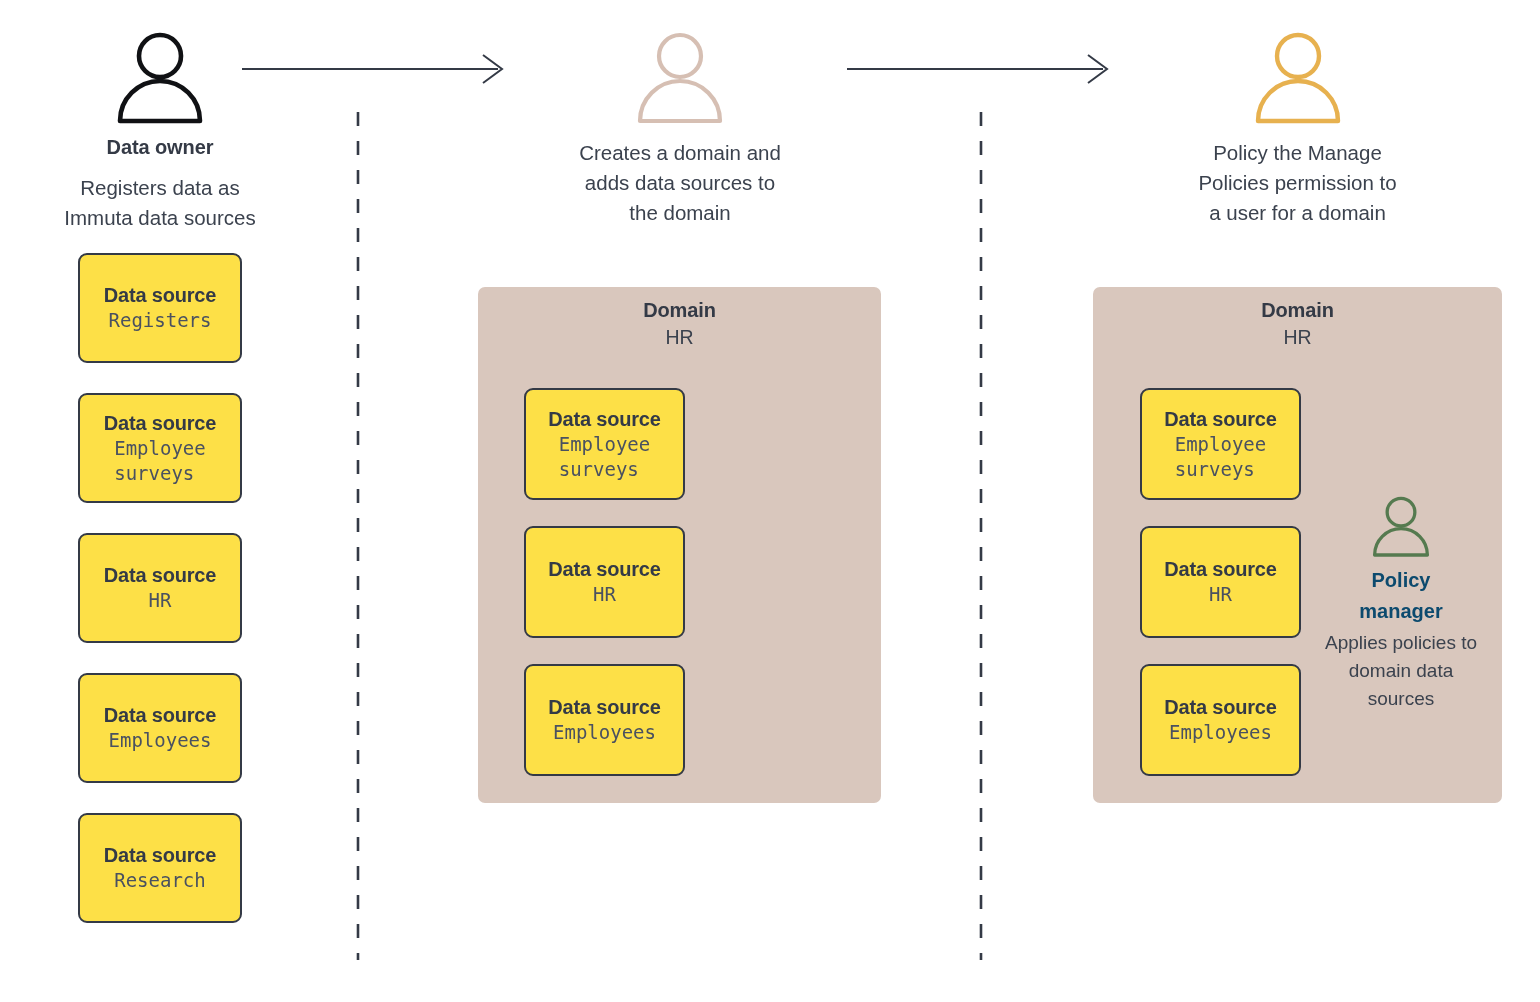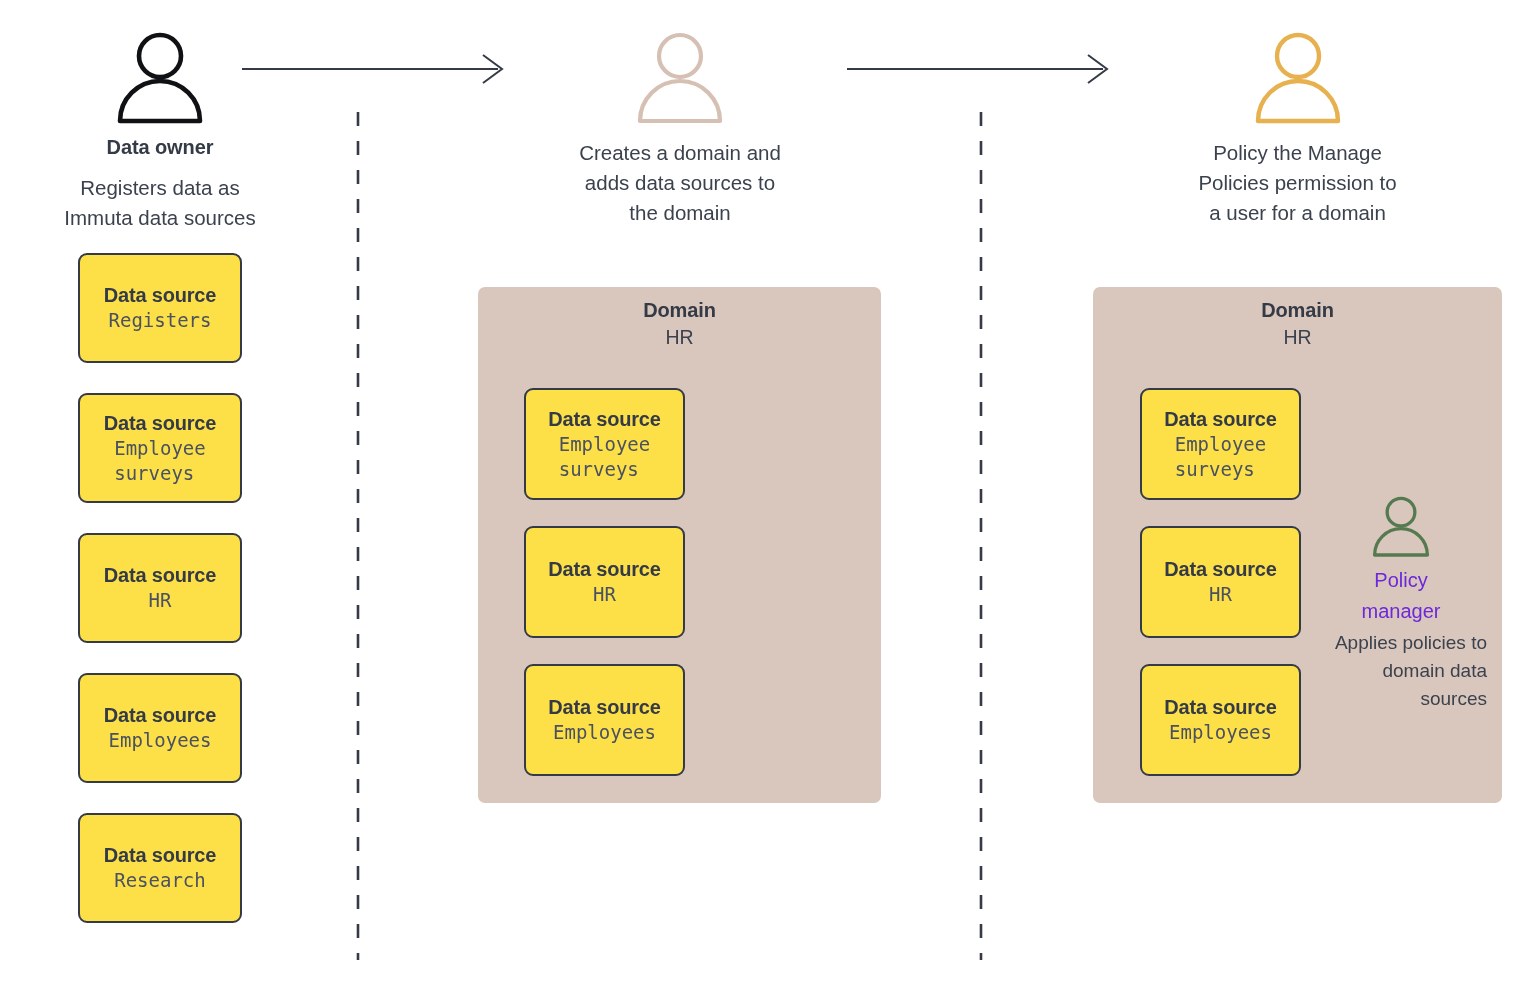--- a/index.html
+++ b/index.html
@@ -133,23 +133,23 @@
   
   #policy-manager {
     position: absolute;
     left: 1315px;
     top: 495px;
     width: 172px;
     text-align: center;
   }
   #policy-manager .pm-title {
     font-size: 20px;
-    font-weight: normal;
+    font-weight: bold;
     line-height: 31px;
-    color: #6d28d9;
+    color: #0c4a6e;
     margin-top: 8px;
   }
   #policy-manager .pm-desc {
     font-size: 19px;
     line-height: 28px;
     color: #3b424e;
     margin-top: 2px;
   }
 
   
@@ -280,18 +280,18 @@
     </div>
   </div>
 
   <div id="policy-manager">
     <svg width="64" height="62" viewBox="0 0 96 94" style="display:block;margin:0 auto;">
       <circle cx="48" cy="26" r="21" fill="none" stroke="#557a4f" stroke-width="5"></circle>
       <path d="M8 91 A40 40 0 0 1 88 91 Z" fill="none" stroke="#557a4f" stroke-width="5" stroke-linejoin="round"></path>
     </svg>
     <div class="pm-title" style="white-space: pre-line;">Policy
 manager</div>
-    <div class="pm-desc" style="white-space: pre-line; text-align: right;">Applies policies to
+    <div class="pm-desc" style="white-space: pre-line;">Applies policies to
 domain data
 sources</div>
   </div>
 
 </div>
 
 </body></html>

